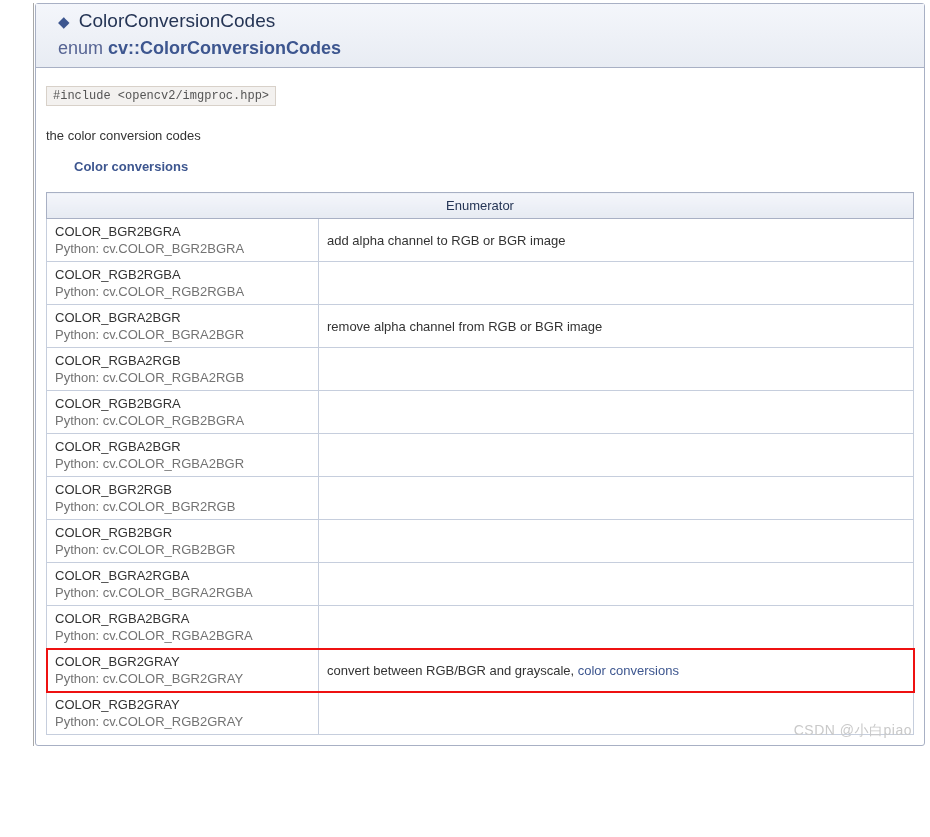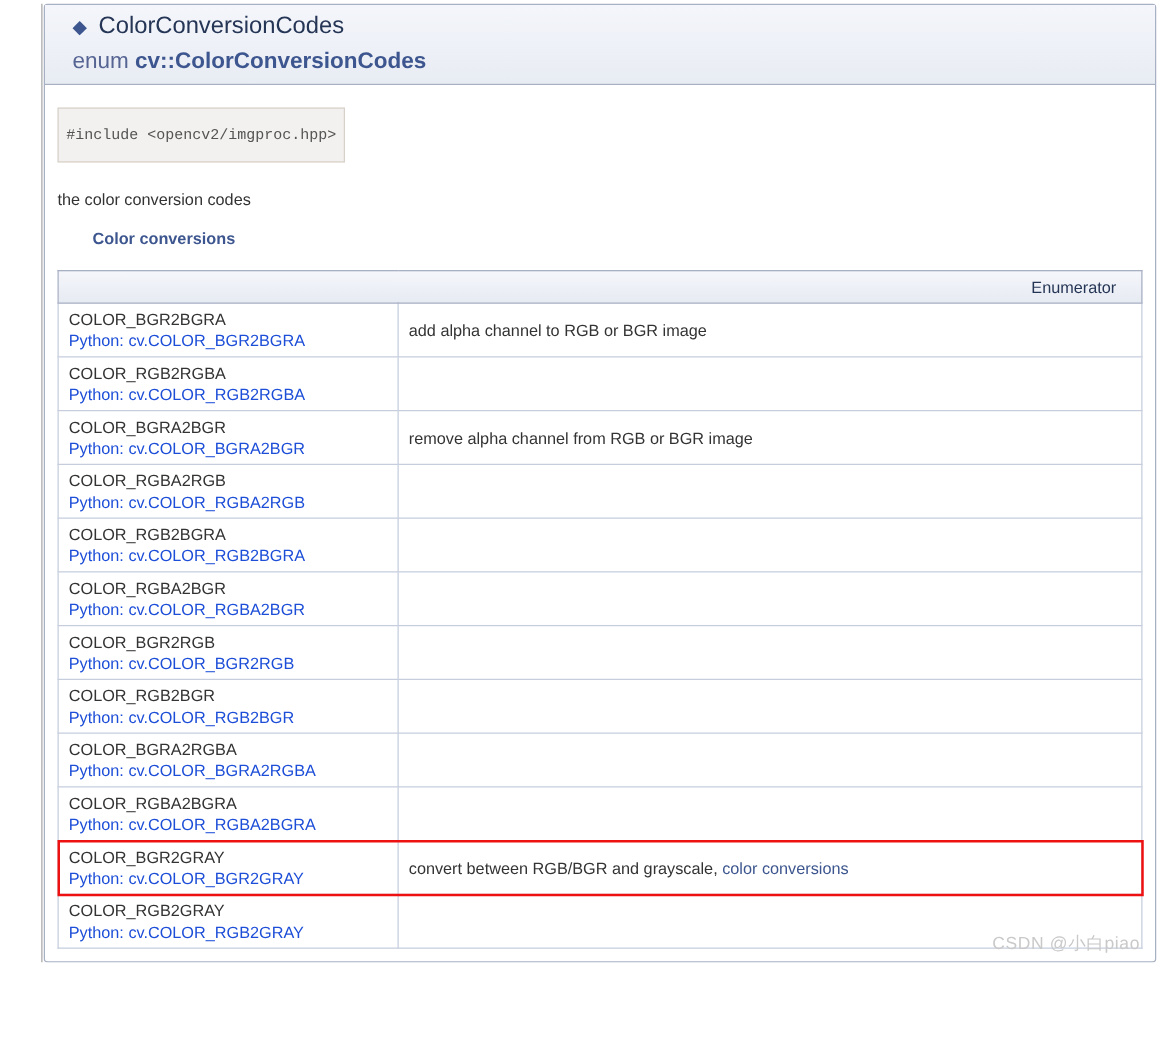--- a/index.html
+++ b/index.html
@@ -6,31 +6,31 @@
   .page{width:930px;box-sizing:border-box;padding:0 0 0 35px;position:relative}
   .vline{position:absolute;left:33px;top:0;bottom:0;width:1px;background:#a8a8a8}
   .panel{border:1px solid #a8b0c4;border-radius:3px;margin:3px 5px 0 0;overflow:visible}
   .panel-head{background:linear-gradient(#f4f6fb,#e8ecf3);padding:6px 10px 8px 22px;border-bottom:1px solid #a8b0c4}
   .title{font-size:19px;color:#253555;font-weight:400}
   .anchor{color:#3d568f;font-size:15px;margin-right:4px}
   .subtitle{margin-top:6px;font-size:18px}
   .subtitle .kw{color:#566493}
   .subtitle a{color:#3d568f;text-decoration:none;font-weight:700}
   .body{padding:18px 10px 10px 10px}
-  .include{display:inline-block;background:#f3f1ef;border:1px solid #d8d1c9;padding:14px 6px;font-family:"Courier New",monospace;font-size:12px;color:#545454;margin-bottom:18px}
+  .include{display:inline-block;background:#f3f1ef;border:1px solid #d8d1c9;padding:2px 6px;font-family:"Courier New",monospace;font-size:12px;color:#545454;margin-bottom:18px}
   .desc{margin:4px 0 16px 0}
   .see{font-weight:700;margin-bottom:4px}
   .seelink a{color:#3d568f;text-decoration:none;font-weight:700}
   .seelink{margin-left:28px;margin-bottom:18px}
   table.enum{width:100%;border-collapse:collapse;border:1px solid #a8b0c4;margin-top:8px}
-  table.enum th{background:linear-gradient(#f4f6fb,#e6eaf2);text-align:right;font-weight:400;color:#253555;font-size:13px;padding:5px 20px;border:1px solid #a8b0c4}
+  table.enum th{background:linear-gradient(#f4f6fb,#e6eaf2);text-align:center;font-weight:400;color:#253555;font-size:13px;padding:5px 8px;border:1px solid #a8b0c4}
   table.enum td{border:1px solid #c6cedd;padding:5px 8px;vertical-align:middle;font-size:13px;color:#333}
   td.name-cell{width:255px}
   .en-name{font-family:Arial,sans-serif}
-  .en-py{color:#1d4ed8;margin-top:2px}
+  .en-py{color:#737373;margin-top:2px}
   a.inlink{color:#3d568f;text-decoration:none}
   .hl td{position:relative}
   .watermark{position:absolute;right:18px;bottom:6px;color:#c9c9c9;font-size:14px;letter-spacing:.5px;pointer-events:none}
 </style>
 </head>
 <body>
 
 <div class="page">
   <div class="vline"></div>
 

